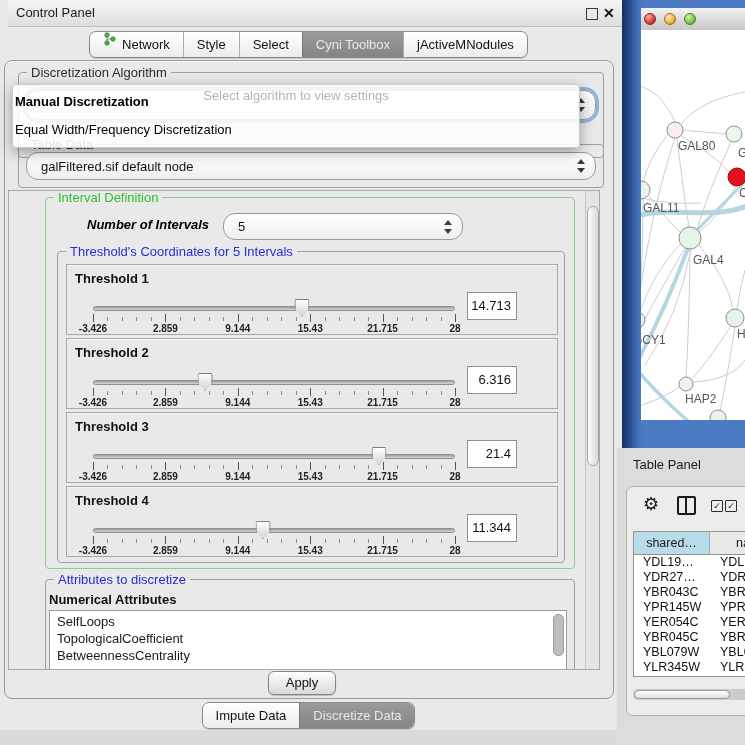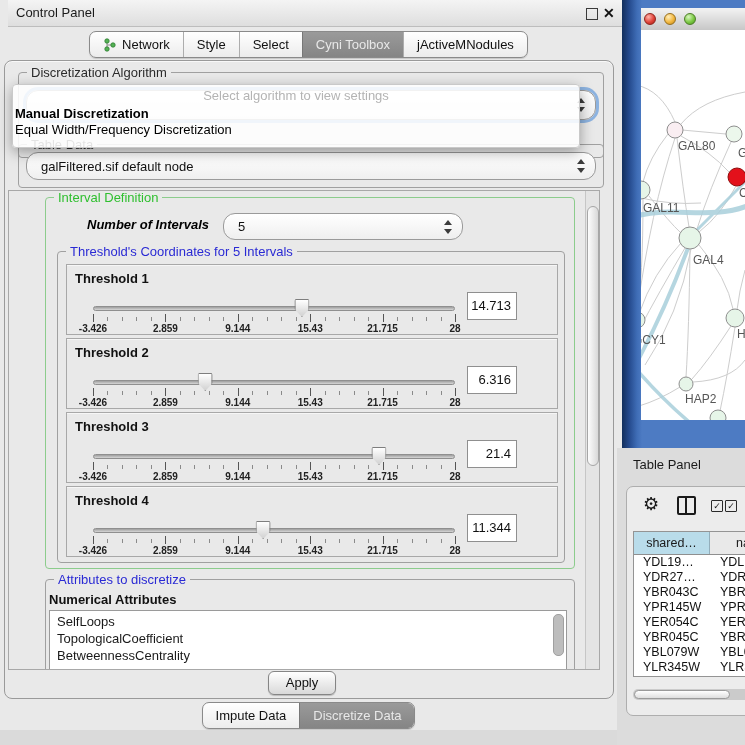--- a/index.html
+++ b/index.html
@@ -10,21 +10,21 @@
   .titlebar{position:absolute;left:8px;top:0;width:617px;height:26px;
     background:linear-gradient(#f4f4f4,#dedede);border-bottom:1px solid #bdbdbd;}
   .titlebar .title{position:absolute;left:8px;top:0;line-height:26px;font-size:13px;color:#1a1a1a;}
   .float-btn{position:absolute;left:578px;top:8px;width:10px;height:10px;border:1.5px solid #3a3a3a;background:transparent;}
   .close-btn{position:absolute;left:595px;top:4px;font-size:14px;font-weight:bold;color:#111;line-height:18px;}
   .tabwrap{position:absolute;left:0;width:617px;text-align:center;}
   .tabwrap.top{top:31px;}
   .tabwrap.bottom{top:702px;}
   .tabgroup{display:inline-flex;border:1px solid #8a8a8a;border-radius:7px;overflow:hidden;
     background:linear-gradient(#ffffff,#ececec);box-shadow:0 1px 1px rgba(0,0,0,.15);}
-  .tab{display:flex;align-items:center;gap:5px;padding:0 13px;height:25px;line-height:25px;
+  .tab{display:flex;gap:5px;padding:0 13px;height:25px;line-height:25px;
     font-size:13px;color:#111;border-left:1px solid #adadad;white-space:nowrap;}
   .tab:first-child{border-left:none;}
   .tab.selected{background:linear-gradient(#9a9a9a,#858585);color:#e8e8e8;border-left-color:#777;}
   .mainpanel{position:absolute;left:4px;top:60px;width:608px;height:637px;
     border:1px solid #9a9a9a;border-radius:8px;background:#e9e9e9;
     box-shadow:inset 0 1px 0 #f8f8f8;}
   
   .groupbox{position:absolute;border:1px solid #a0a0a0;border-radius:4px;}
   .groupbox.green{border-color:#8ccc8c;}
   .group-title{position:absolute;top:-8px;left:8px;background:#e9e9e9;padding:0 4px;
@@ -160,21 +160,21 @@
     <span class="group-title">Discretization Algorithm</span>
   </div>
   <div class="combo focusring" style="left:26px;top:90px;width:568px;height:28px;">
     <span class="stepper">
         <i class="up"></i>
         <i class="dn"></i>
       </span>
   </div>
   <div class="popup">
     <div class="ghost">Select algorithm to view settings</div>
-    <div class="item b" style="top:21px;">Manual Discretization</div>
+    <div class="item b" style="top:9px;">Manual Discretization</div>
     <div class="item" style="top:37px;">Equal Width/Frequency Discretization</div>
   </div>
 
   <div class="groupbox" style="left:18px;top:144px;width:584px;height:42px;">
     <span class="group-title">Table Data</span>
   </div>
   <div class="combo" style="left:26px;top:152px;width:568px;height:26px;">
     <span class="combo-text">galFiltered.sif default node</span>
     <span class="stepper">
         <i class="up"></i>

